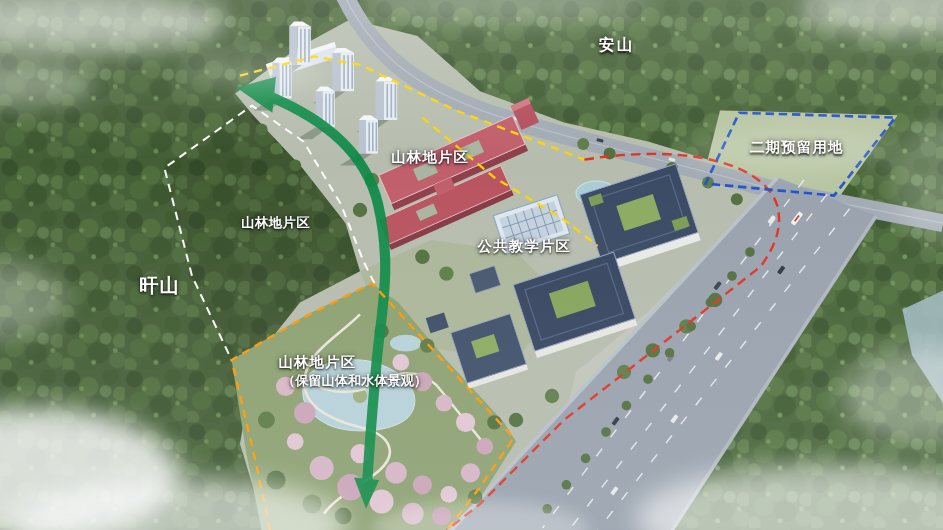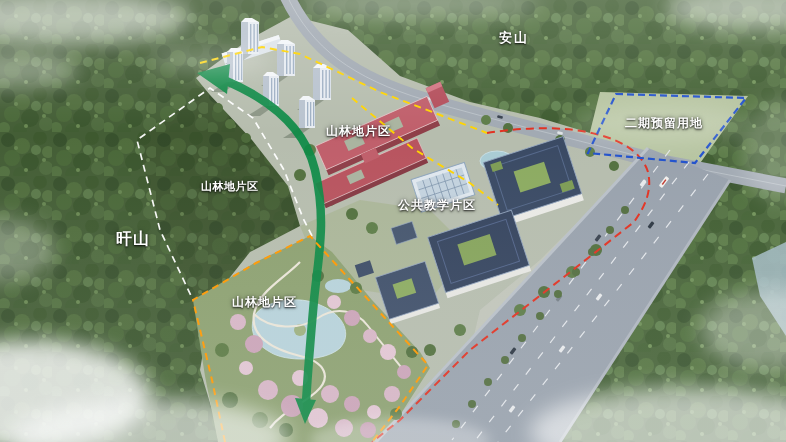--- a/index.html
+++ b/index.html
@@ -315,14 +315,15 @@
 <div class="lbl" style="left:326px;top:124px;font-size:12px">山林地片区</div>
 
 <div class="lbl" style="left:201px;top:180px;font-size:11px;letter-spacing:.5px">山林地片区</div>
 
 <div class="lbl" style="left:116px;top:229px;font-size:16px">旰山</div>
 
 <div class="lbl" style="left:398px;top:198px;font-size:12px">公共教学片区</div>
 
 <div class="lbl" style="left:232px;top:295px;font-size:12px">山林地片区</div>
 
+<div class="lbl" style="left:235px;top:312px;font-size:11px;letter-spacing:0">（保留山体和水体景观）</div>
 
 </div>
 
 </body></html>

